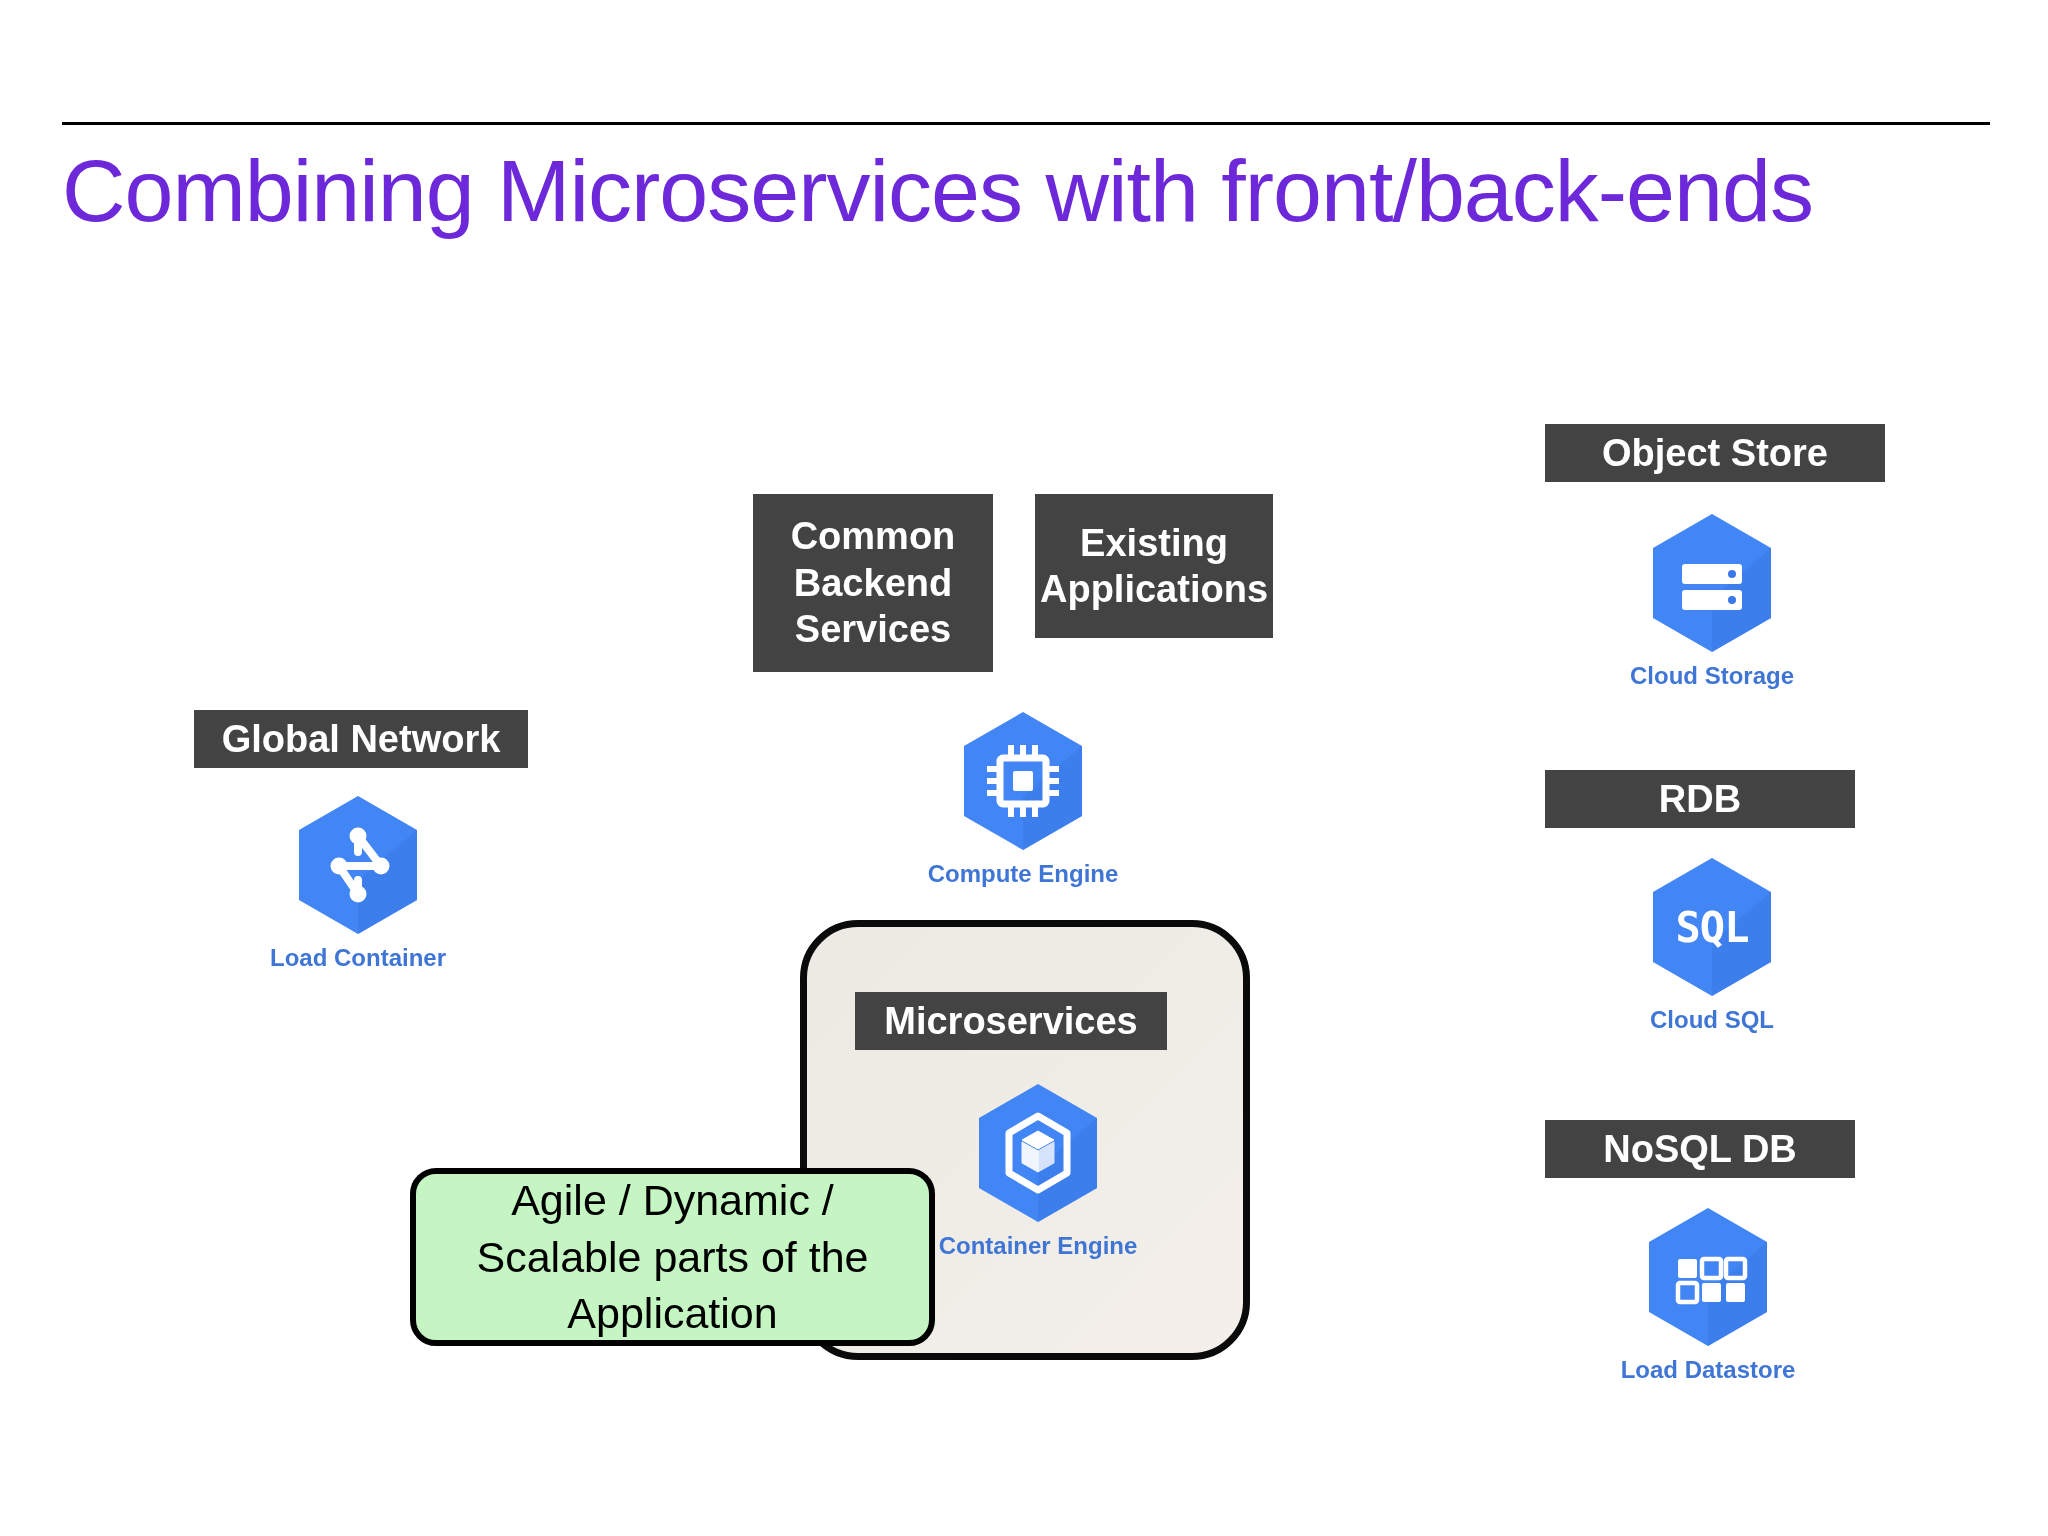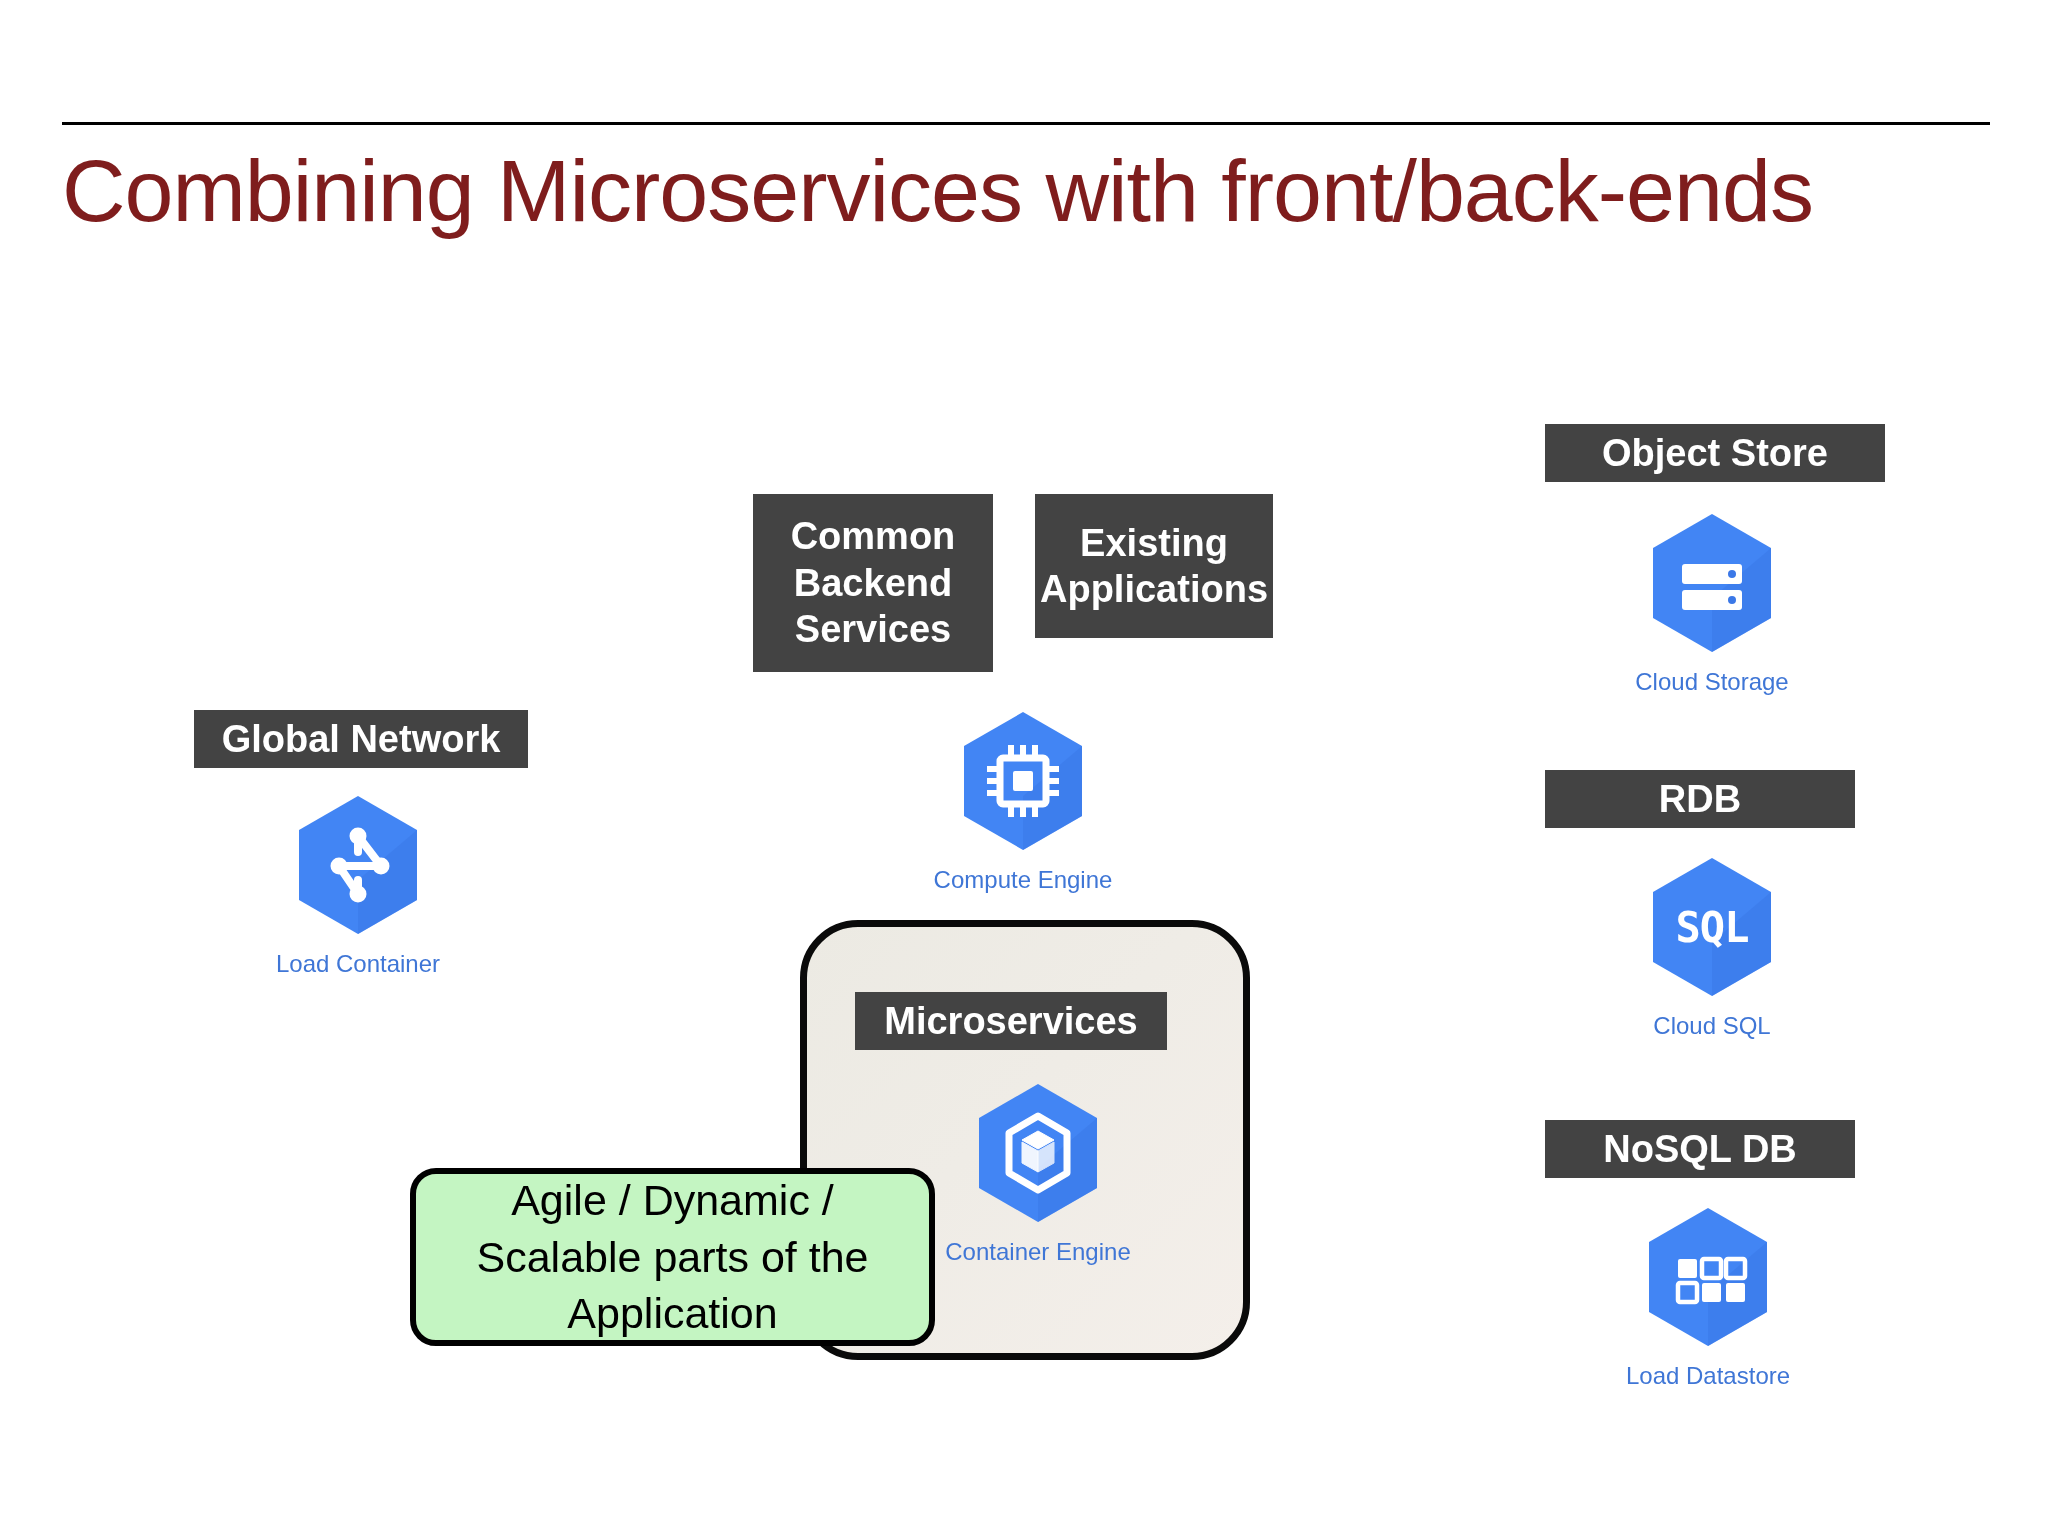--- a/index.html
+++ b/index.html
@@ -28,21 +28,21 @@
     background: #000000;
   }
   .slide-title {
     position: absolute;
     left: 62px;
     top: 140px;
     width: 1850px;
     font-size: 88px;
     line-height: 1.15;
     font-weight: 400;
-    color: #7f1d1d;
+    color: #6d28d9;
     letter-spacing: -1px;
     white-space: nowrap;
   }
 
   
   .chip {
     position: absolute;
     background: #434343;
     color: #ffffff;
     font-weight: bold;
@@ -56,23 +56,23 @@
   .chip.block  { font-size: 38px; line-height: 1.22; padding: 6px 10px; }
 
   
   .svc {
     position: absolute;
     display: flex;
     flex-direction: column;
     align-items: center;
   }
   .svc-label {
-    margin-top: 10px;
+    margin-top: 4px;
     font-size: 24px;
-    font-weight: normal;
+    font-weight: bold;
     color: #3f76d6;
     white-space: nowrap;
   }
   .hexwrap { position: relative; line-height: 0; }
 
   
   .ms-box {
     position: absolute;
     border: 7px solid #0a0a0a;
     border-radius: 58px;

